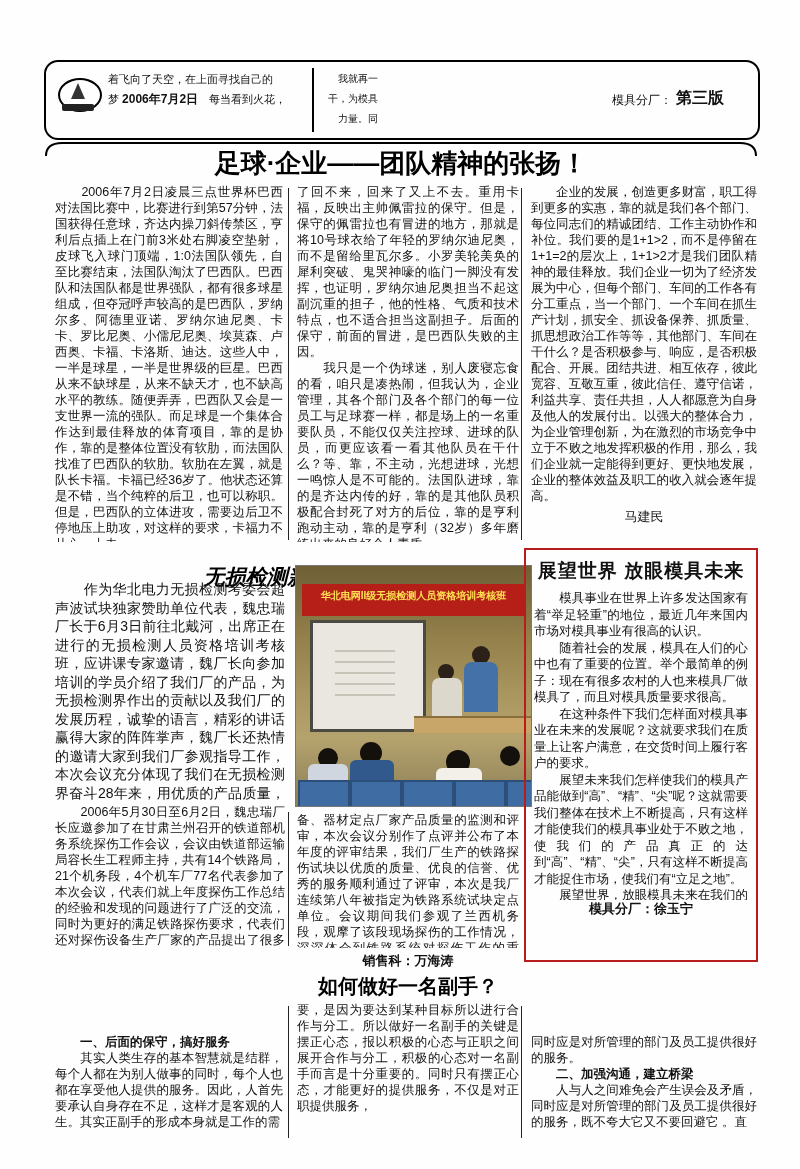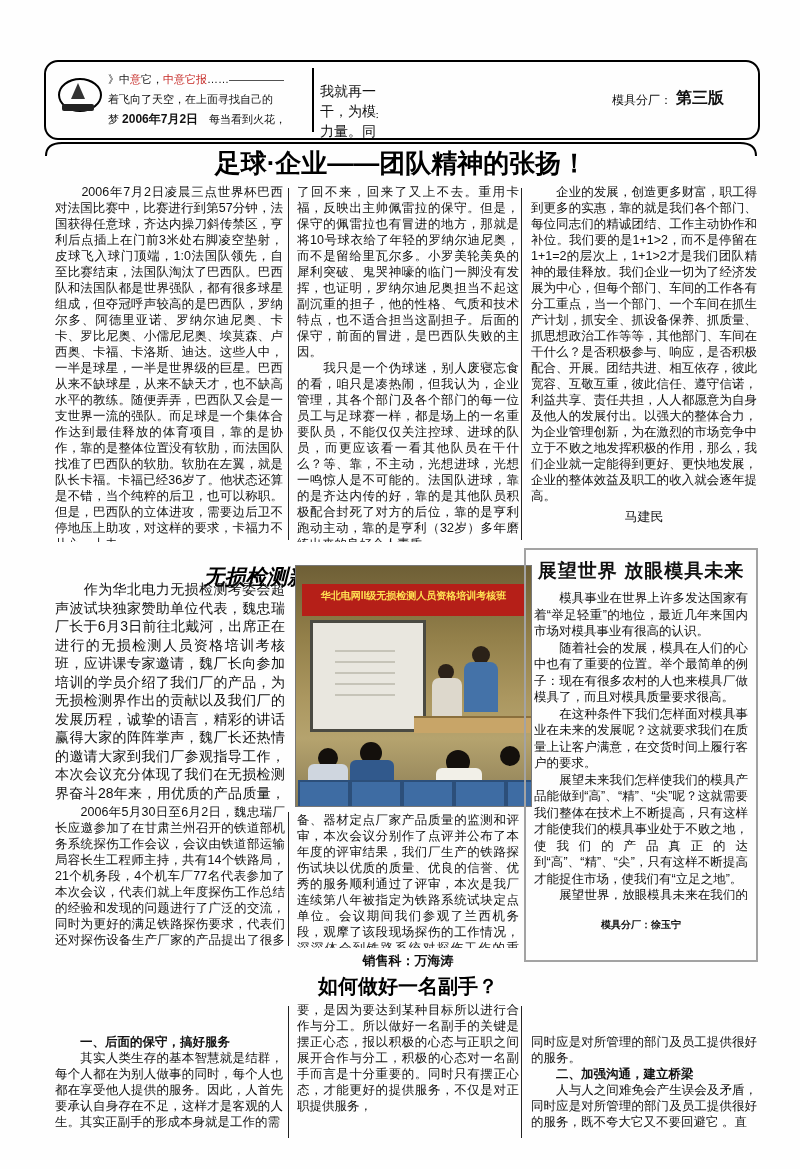--- a/index.html
+++ b/index.html
@@ -10,21 +10,21 @@
             border:2px solid #000;border-radius:14px;}
   .logo{position:absolute;left:12px;top:16px;width:44px;height:40px;}
   .logo .oval{position:absolute;left:0;top:0;width:40px;height:30px;border:2px solid #000;border-radius:50%;}
   .logo .tower{position:absolute;left:13px;top:5px;width:0;height:0;
                border-left:7px solid transparent;border-right:7px solid transparent;border-bottom:16px solid #333;}
   .logo .base{position:absolute;left:4px;top:26px;width:32px;height:7px;background:#222;border-radius:2px;}
   .mh-left{position:absolute;left:62px;top:7px;width:198px;font-size:11px;line-height:20px;white-space:nowrap;overflow:hidden;}
   .mh-left .red{color:#c42420;}
   .mh-left b{font-size:12px;}
   .mh-vrule{position:absolute;left:266px;top:6px;bottom:6px;width:2px;background:#000;}
-  .mh-mid{position:absolute;left:274px;top:19px;width:58px;font-size:14px;line-height:20px;overflow:hidden;white-space:nowrap;}
+  .mh-mid{position:absolute;left:274px;top:7px;width:58px;font-size:10px;line-height:20px;overflow:hidden;white-space:nowrap;text-align:right;}
   .mh-title{position:absolute;left:306px;top:18px;width:300px;font-size:26px;letter-spacing:1px;color:#222;
             font-family:"Liberation Serif","DejaVu Serif",serif;white-space:nowrap;}
   .mh-pub{position:absolute;left:566px;top:30px;width:58px;font-size:12px;white-space:nowrap;overflow:hidden;}
   .mh-ed{position:absolute;left:630px;top:26px;font-size:16px;font-weight:bold;white-space:nowrap;}
   .curve-sep{position:absolute;left:44px;top:140px;width:714px;height:16px;}
   
   .a-title{position:absolute;text-align:center;font-weight:bold;color:#000;}
   .col{position:absolute;font-size:12.5px;line-height:16px;text-align:justify;
        white-space:pre-wrap;overflow:hidden;word-break:break-all;}
   .vrule{position:absolute;width:1px;background:#222;}
@@ -40,42 +40,41 @@
                    background:repeating-linear-gradient(180deg,#e9e7df 0 9px,#c6c4b8 9px 11px);}
   .ph-person-blue{position:absolute;left:168px;top:96px;width:34px;height:50px;background:#4472a8;border-radius:8px 8px 0 0;}
   .ph-head1{position:absolute;left:176px;top:80px;width:18px;height:18px;background:#2b2118;border-radius:50%;}
   .ph-person-white{position:absolute;left:136px;top:112px;width:30px;height:38px;background:#ddd8cc;border-radius:7px 7px 0 0;}
   .ph-head2{position:absolute;left:142px;top:98px;width:16px;height:16px;background:#2b2118;border-radius:50%;}
   .ph-table{position:absolute;left:118px;top:150px;width:117px;height:15px;background:#c8a568;border-top:2px solid #8a6f3c;}
   .ph-aud-head{position:absolute;background:#14100c;border-radius:50%;}
   .ph-aud-body{position:absolute;border-radius:6px 6px 0 0;}
   .ph-chair{position:absolute;top:214px;height:26px;width:48px;background:#3e6ca3;border:2px solid #2c4f7a;border-bottom:none;}
   
-  .box3{position:absolute;left:524px;top:548px;width:234px;height:414px;border:2px solid #a3a3a3;box-sizing:border-box;
+  .box3{position:absolute;left:524px;top:548px;width:234px;height:414px;border:2px solid #b91c1c;box-sizing:border-box;
         padding:8px 8px 4px 8px;}
   .box3 .b-title{font-size:19px;font-weight:bold;text-align:center;letter-spacing:1px;margin-bottom:6px;white-space:nowrap;}
   .box3 .b-body{font-size:12.5px;line-height:16.5px;text-align:justify;white-space:pre-wrap;word-break:break-all;
                 height:310px;overflow:hidden;}
-  .box3 .b-author{font-size:10px;font-weight:bold;text-align:center;margin-top:18px;}
+  .box3 .b-author{font-size:13px;font-weight:bold;text-align:center;margin-top:0;}
   .bold-head{font-weight:bold;}
   .blk{display:block;white-space:pre-wrap;}
 </style>
 </head>
 <body>
 
 <div class="page">
 
   <div class="masthead">
     <div class="logo">
       <div class="oval"></div>
       <div class="tower"></div>
       <div class="base"></div>
     </div>
     <div class="mh-left">
-      <div><span>》中</span><span class="red">意</span><span>它，</span><span class="red">中意它报</span><span>……—————</span></div>
       <div>着飞向了天空，在上面寻找自己的</div>
       <div><span>梦 </span><b>2006年7月2日</b><span>　每当看到火花，</span></div>
     </div>
     <div class="mh-vrule"></div>
     <div class="mh-mid">
       <div>我就再一</div>
       <div>干，为模具</div>
       <div>力量。同</div>
     </div>
     <div class="mh-pub">模具分厂：吕洲</div>

